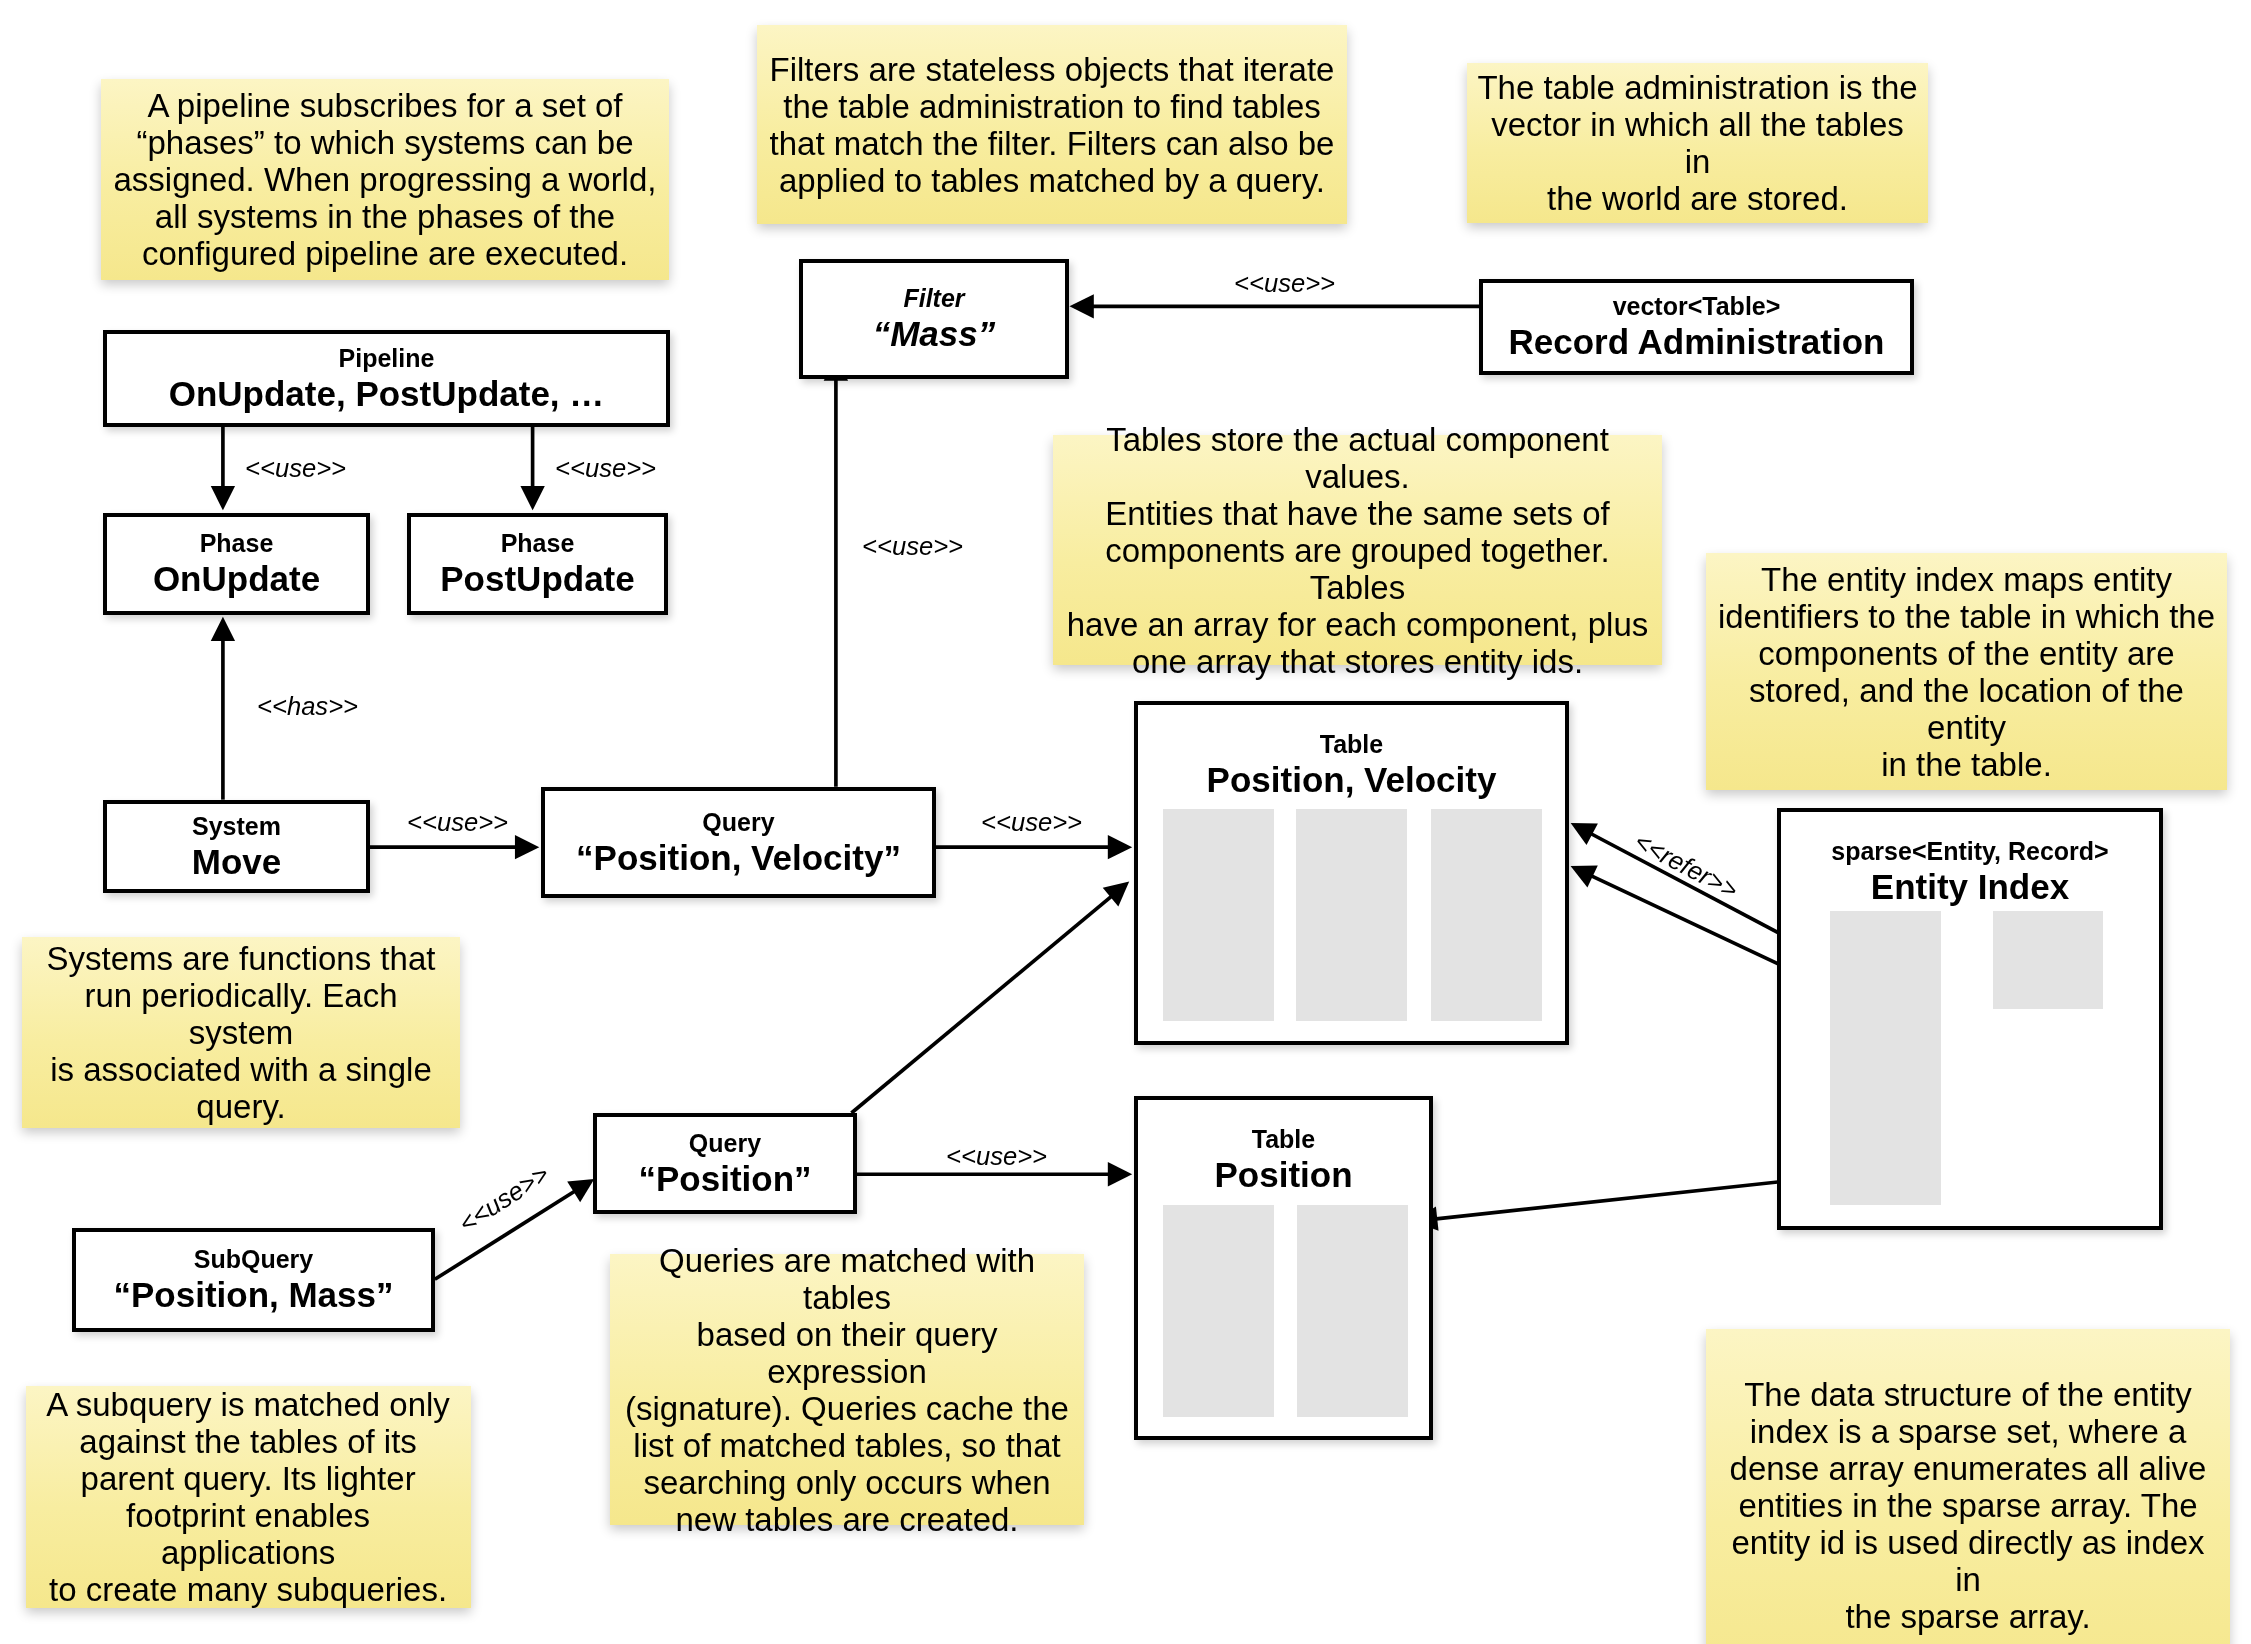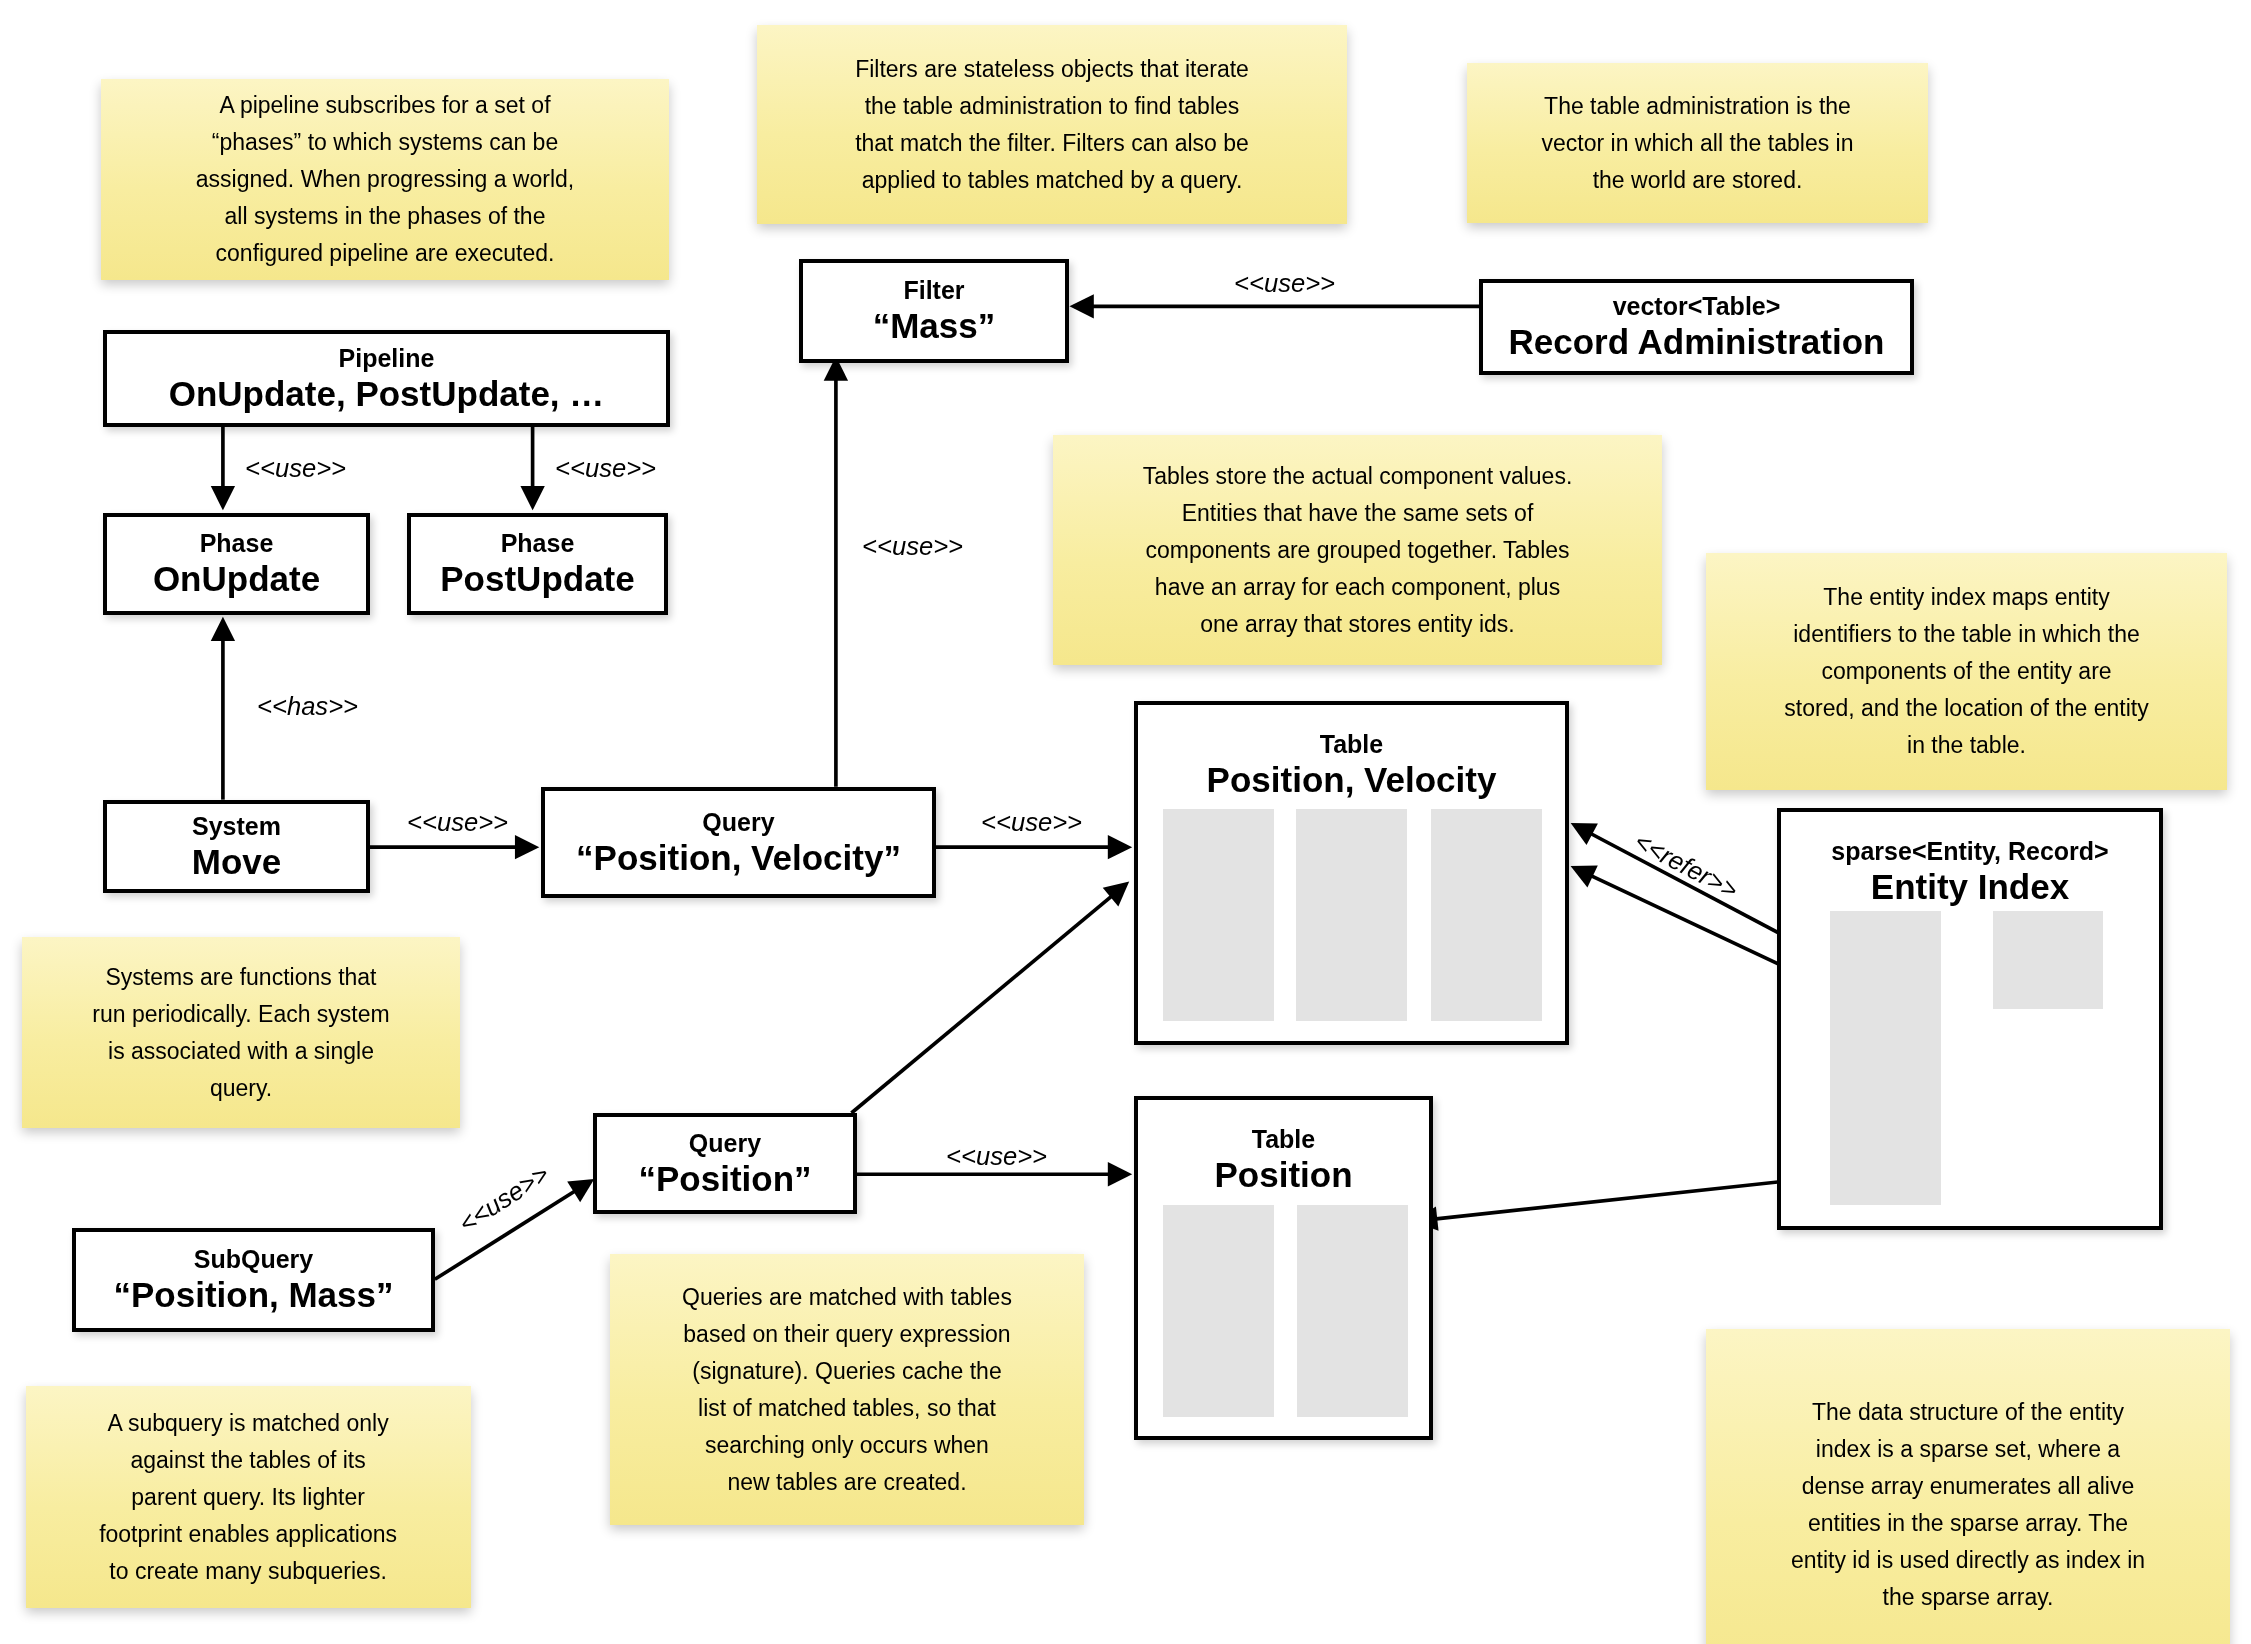--- a/index.html
+++ b/index.html
@@ -6,21 +6,21 @@
   body{width:2251px;height:1645px;font-family:"Liberation Sans",sans-serif;color:#000;}
   #canvas{position:relative;width:2251px;height:1645px;overflow:hidden;background:#fff;}
 
   
   .note{
     position:absolute;
     background:linear-gradient(180deg,#fcf5c4 0%,#f8eda0 55%,#f5e78c 100%);
     box-shadow:0 4.6px 11px rgba(0,0,0,0.22);
     display:flex;align-items:center;justify-content:center;
     text-align:center;
-    font-size:23px;line-height:37px;
+    font-size:33px;line-height:37px;
     white-space:pre-line;
     padding:5.5px 9.1px;box-sizing:border-box;
   }
 
   
   .node{
     position:absolute;
     background:#fff;
     border:4.6px solid #000;
     box-sizing:border-box;
@@ -125,21 +125,21 @@
   <div class="node" style="left:103px;top:513px;width:267px;height:102px;">
     <div class="stereo">Phase</div>
     <div class="name">OnUpdate</div>
   </div>
 
   <div class="node" style="left:407px;top:513px;width:261px;height:102px;">
     <div class="stereo">Phase</div>
     <div class="name">PostUpdate</div>
   </div>
 
-  <div class="node" style="left:799px;top:259px;width:270px;height:104px;">
+  <div class="node" style="left:799px;top:259px;width:270px;height:120px;font-style:italic;">
     <div class="stereo">Filter</div>
     <div class="name">“Mass”</div>
   </div>
 
   <div class="node" style="left:1479px;top:259px;width:435px;height:96px;margin-top:20px;">
     <div class="stereo">vector&lt;Table&gt;</div>
     <div class="name">Record Administration</div>
   </div>
 
   <div class="node" style="left:103px;top:800px;width:267px;height:93px;">

